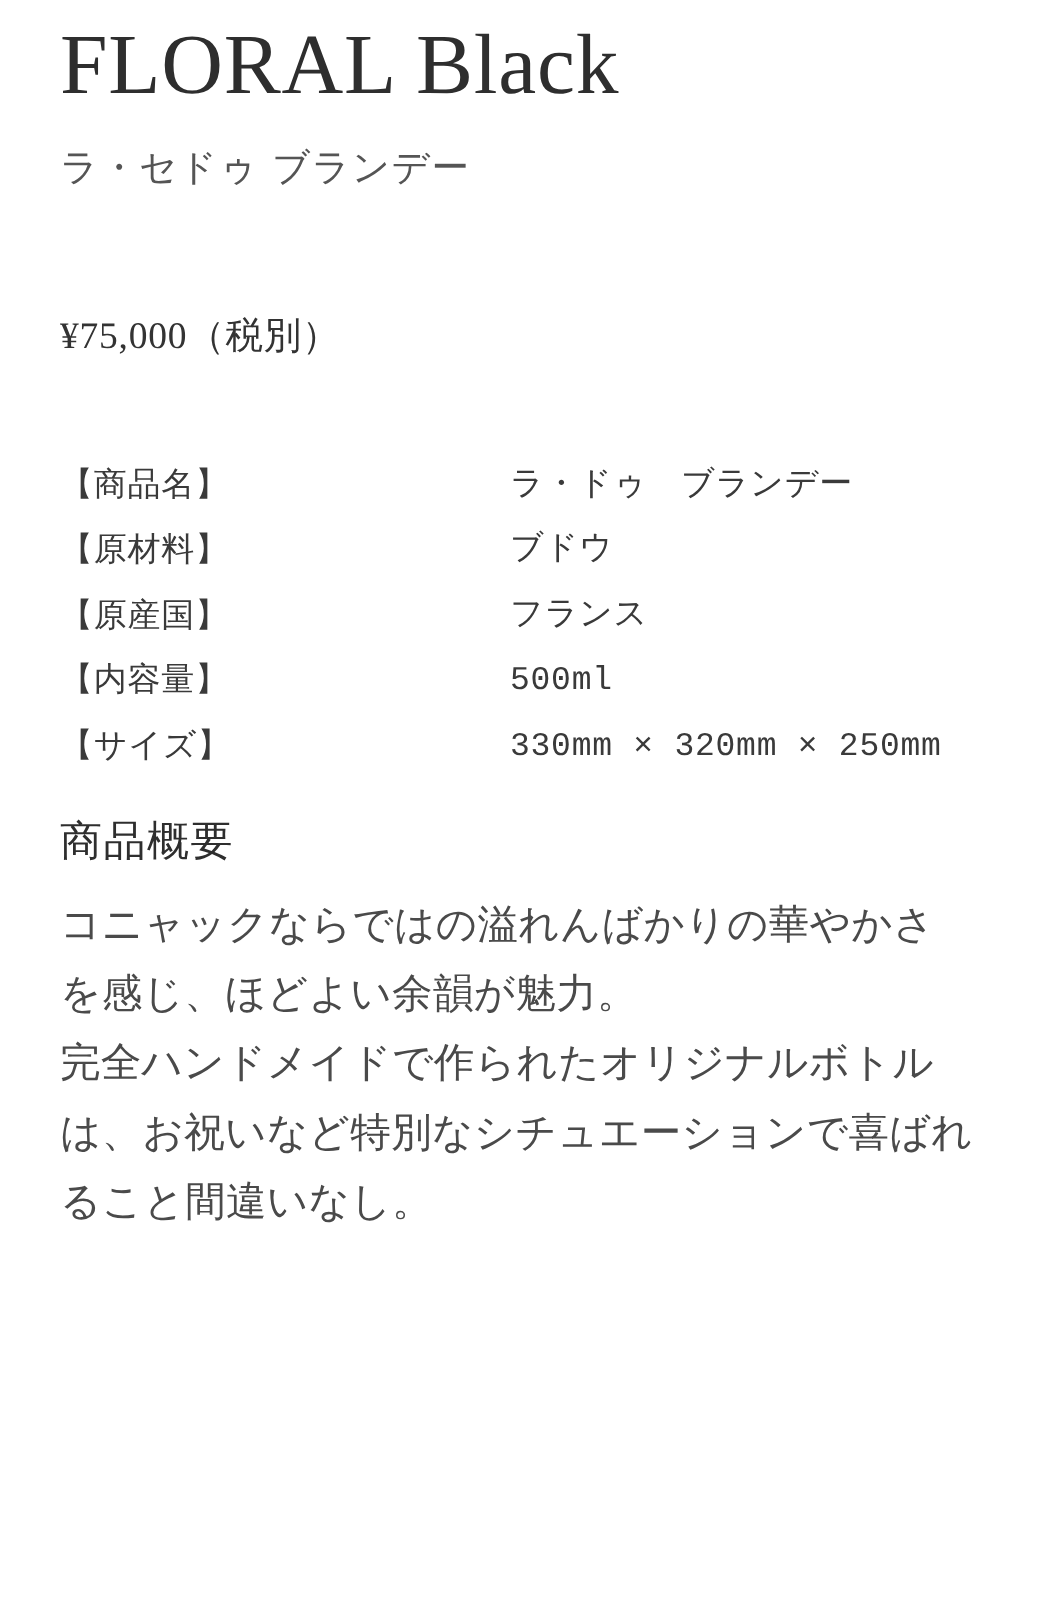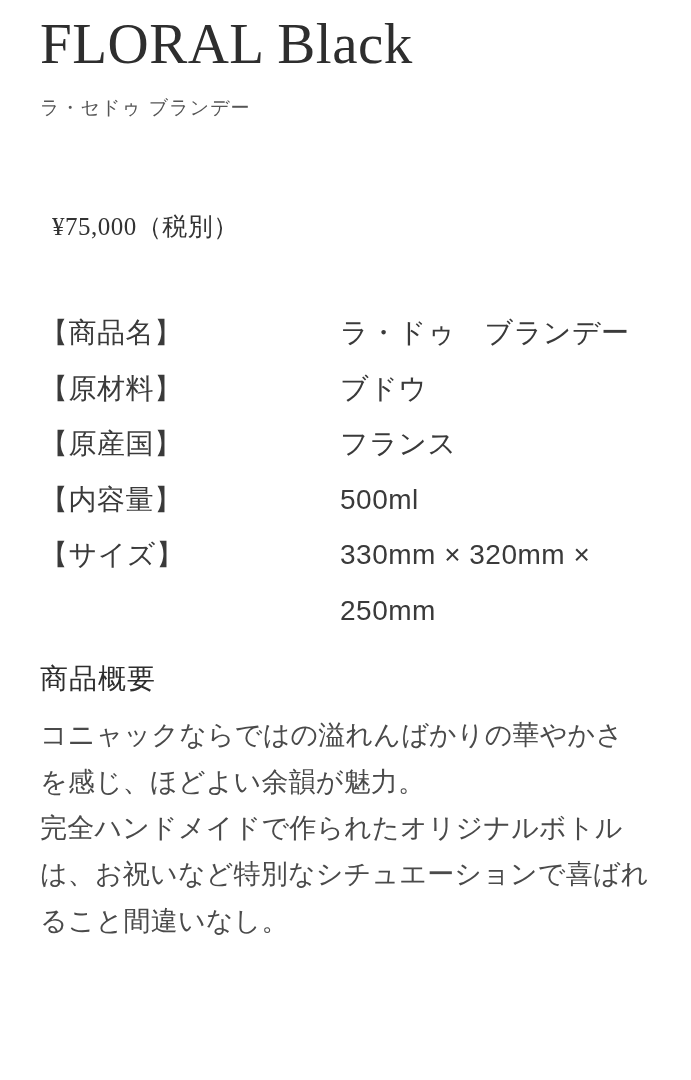--- a/index.html
+++ b/index.html
@@ -28,55 +28,55 @@
     line-height: 1.05;
     font-weight: 400;
     color: #2e2e2e;
     letter-spacing: 0.5px;
     margin: 0;
     padding-top: 14px;
     white-space: nowrap;
   }
   .product-subtitle {
     font-family: "DejaVu Serif", serif;
-    font-size: 19px;
+    font-size: 25px;
     line-height: 1.4;
     color: #555555;
     margin: 0;
     padding-top: 20px;
     letter-spacing: 1px;
   }
   .product-price {
     font-family: "Liberation Serif", "DejaVu Serif", serif;
     font-size: 25px;
     color: #333333;
-    margin: 12px;
+    margin: 0;
     padding-top: 78px;
     letter-spacing: 0.5px;
   }
   .spec-table {
     margin-top: 62px;
     width: 100%;
     border-collapse: collapse;
   }
   .spec-table td {
     vertical-align: top;
     padding: 0;
-    font-size: 28px;
+    font-size: 22px;
     line-height: 1.98;
     color: #3a3a3a;
   }
   .spec-label {
     font-family: "DejaVu Serif", serif;
     width: 300px;
     white-space: nowrap;
     letter-spacing: 0.5px;
   }
   .spec-value {
-    font-family: Liberation Sans, sans-serif;
+    font-family: Liberation Mono, monospace;
     letter-spacing: 0.5px;
     margin-left: 27px;
   }
   .section-heading {
     font-family: "DejaVu Serif", serif;
     font-size: 28px;
     color: #2e2e2e;
     margin: 0;
     padding-top: 22px;
     font-weight: 400;

